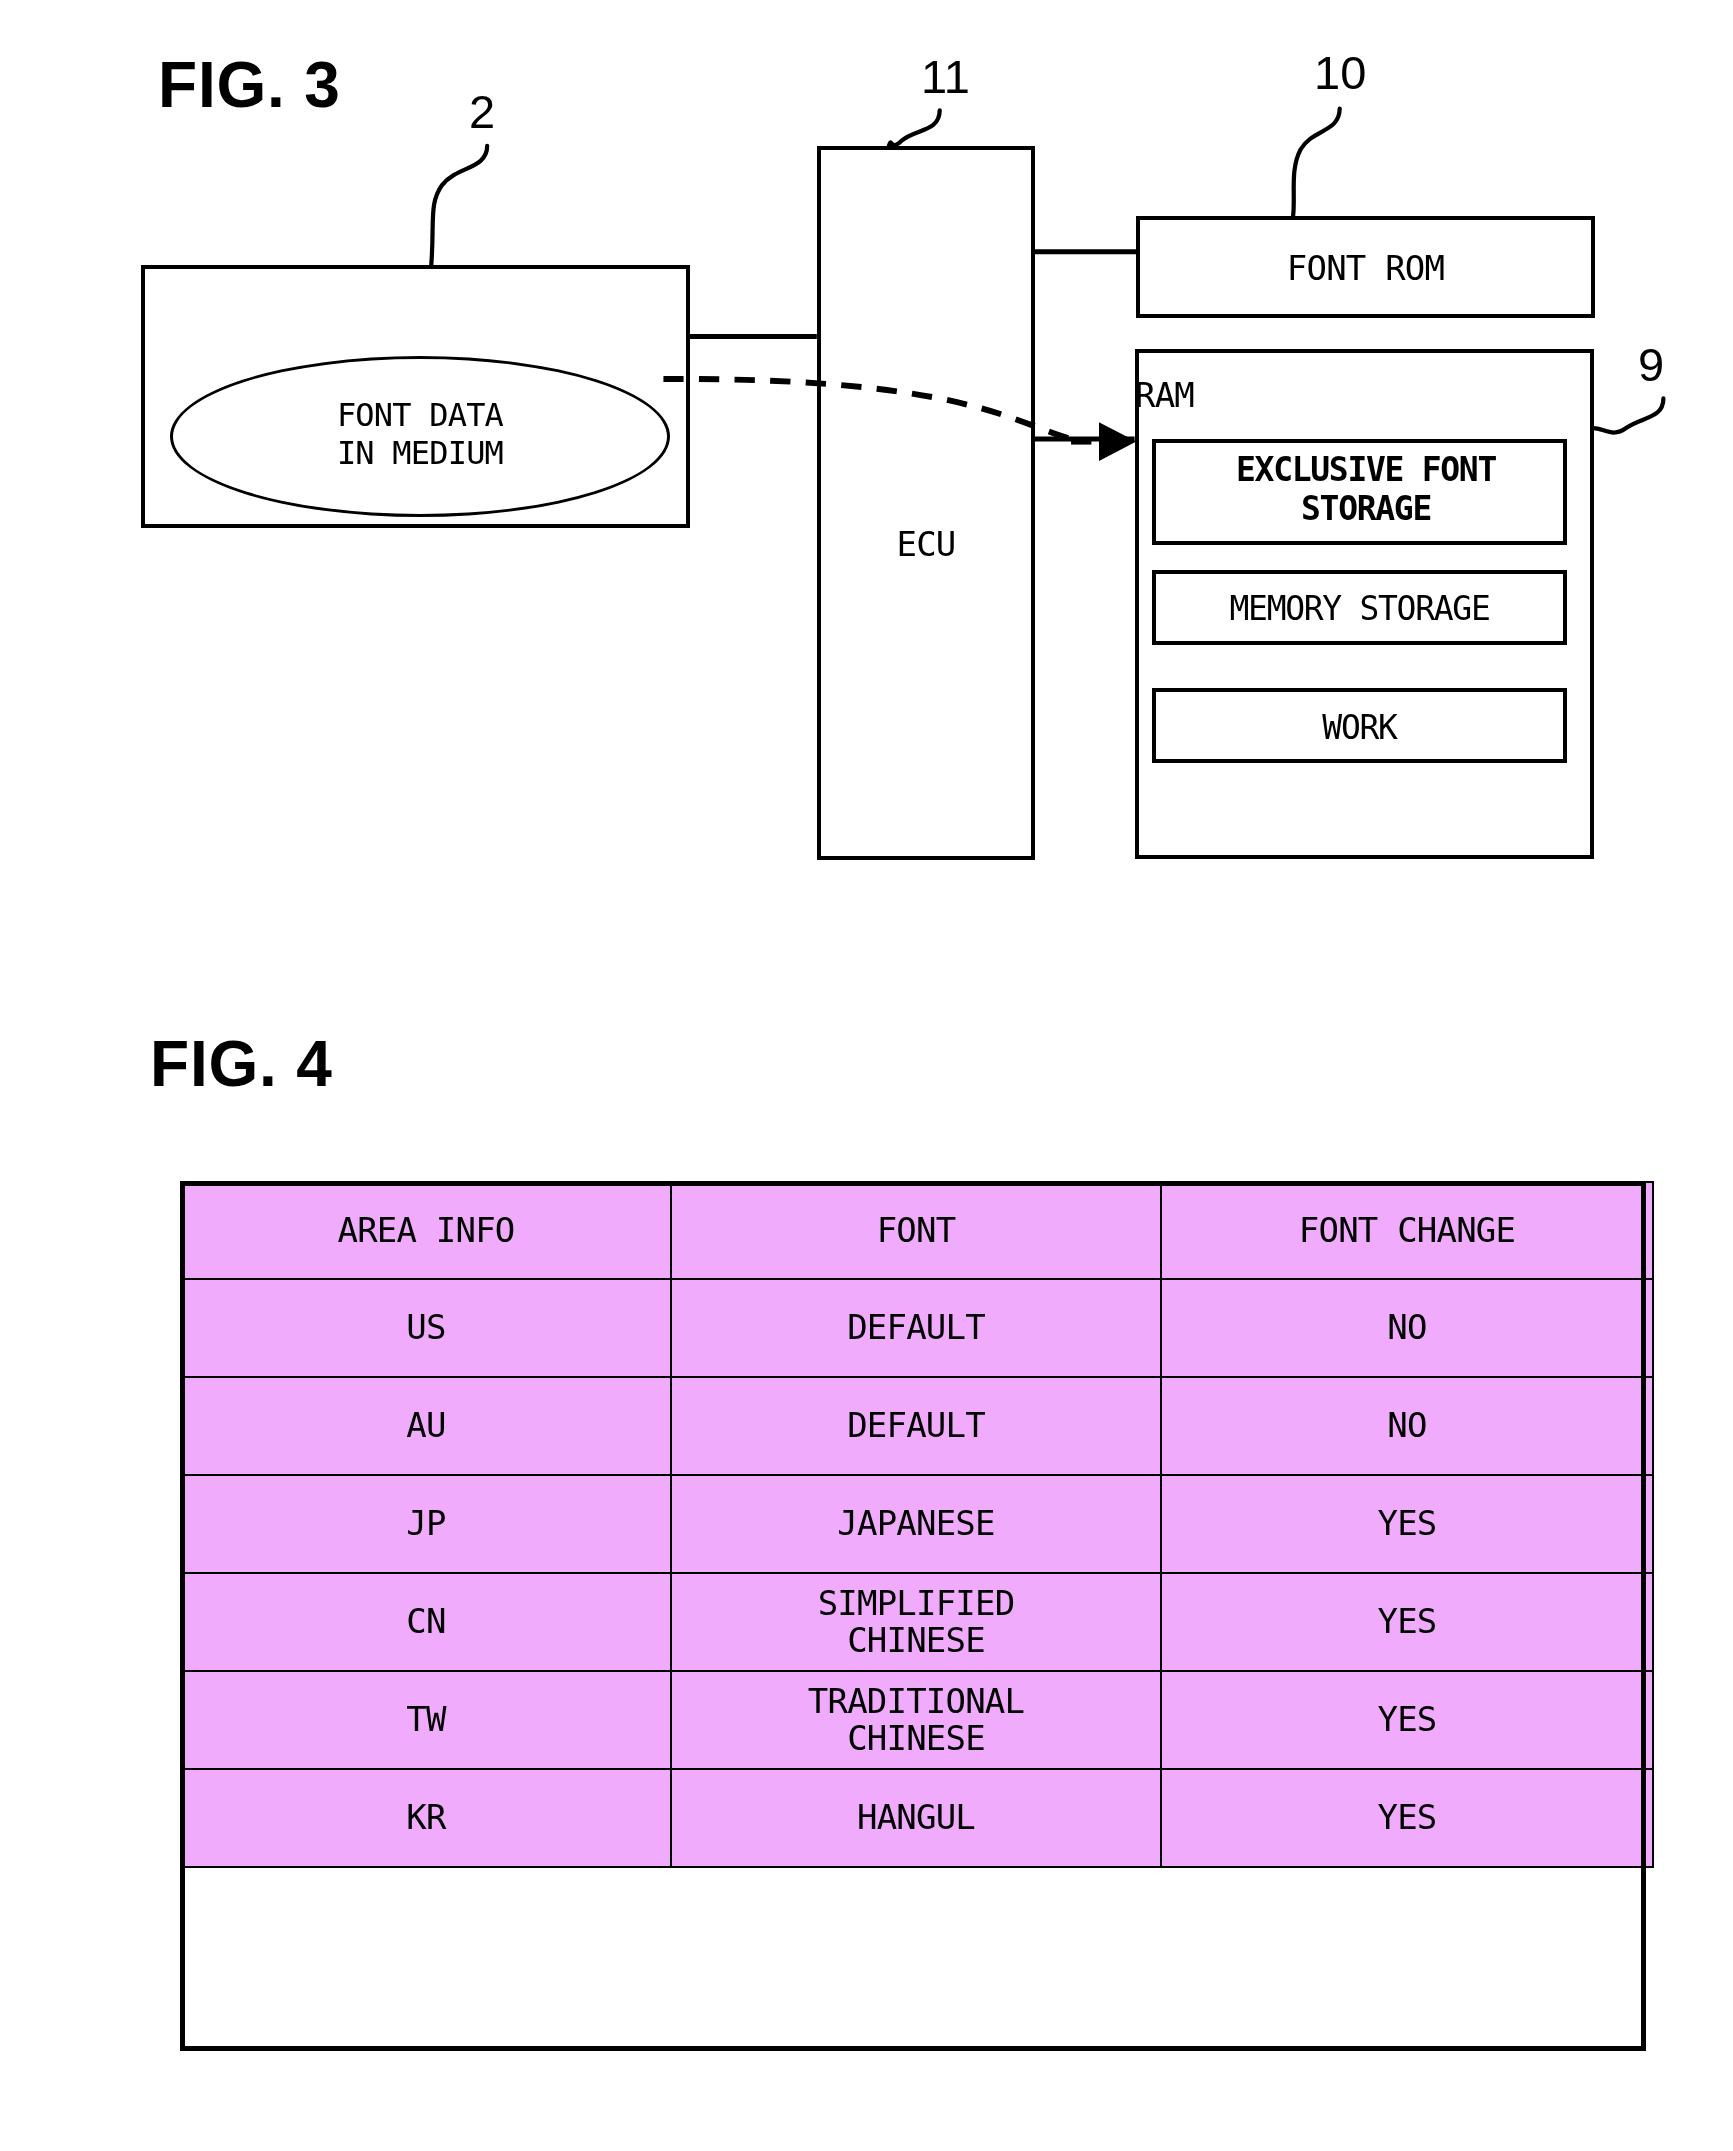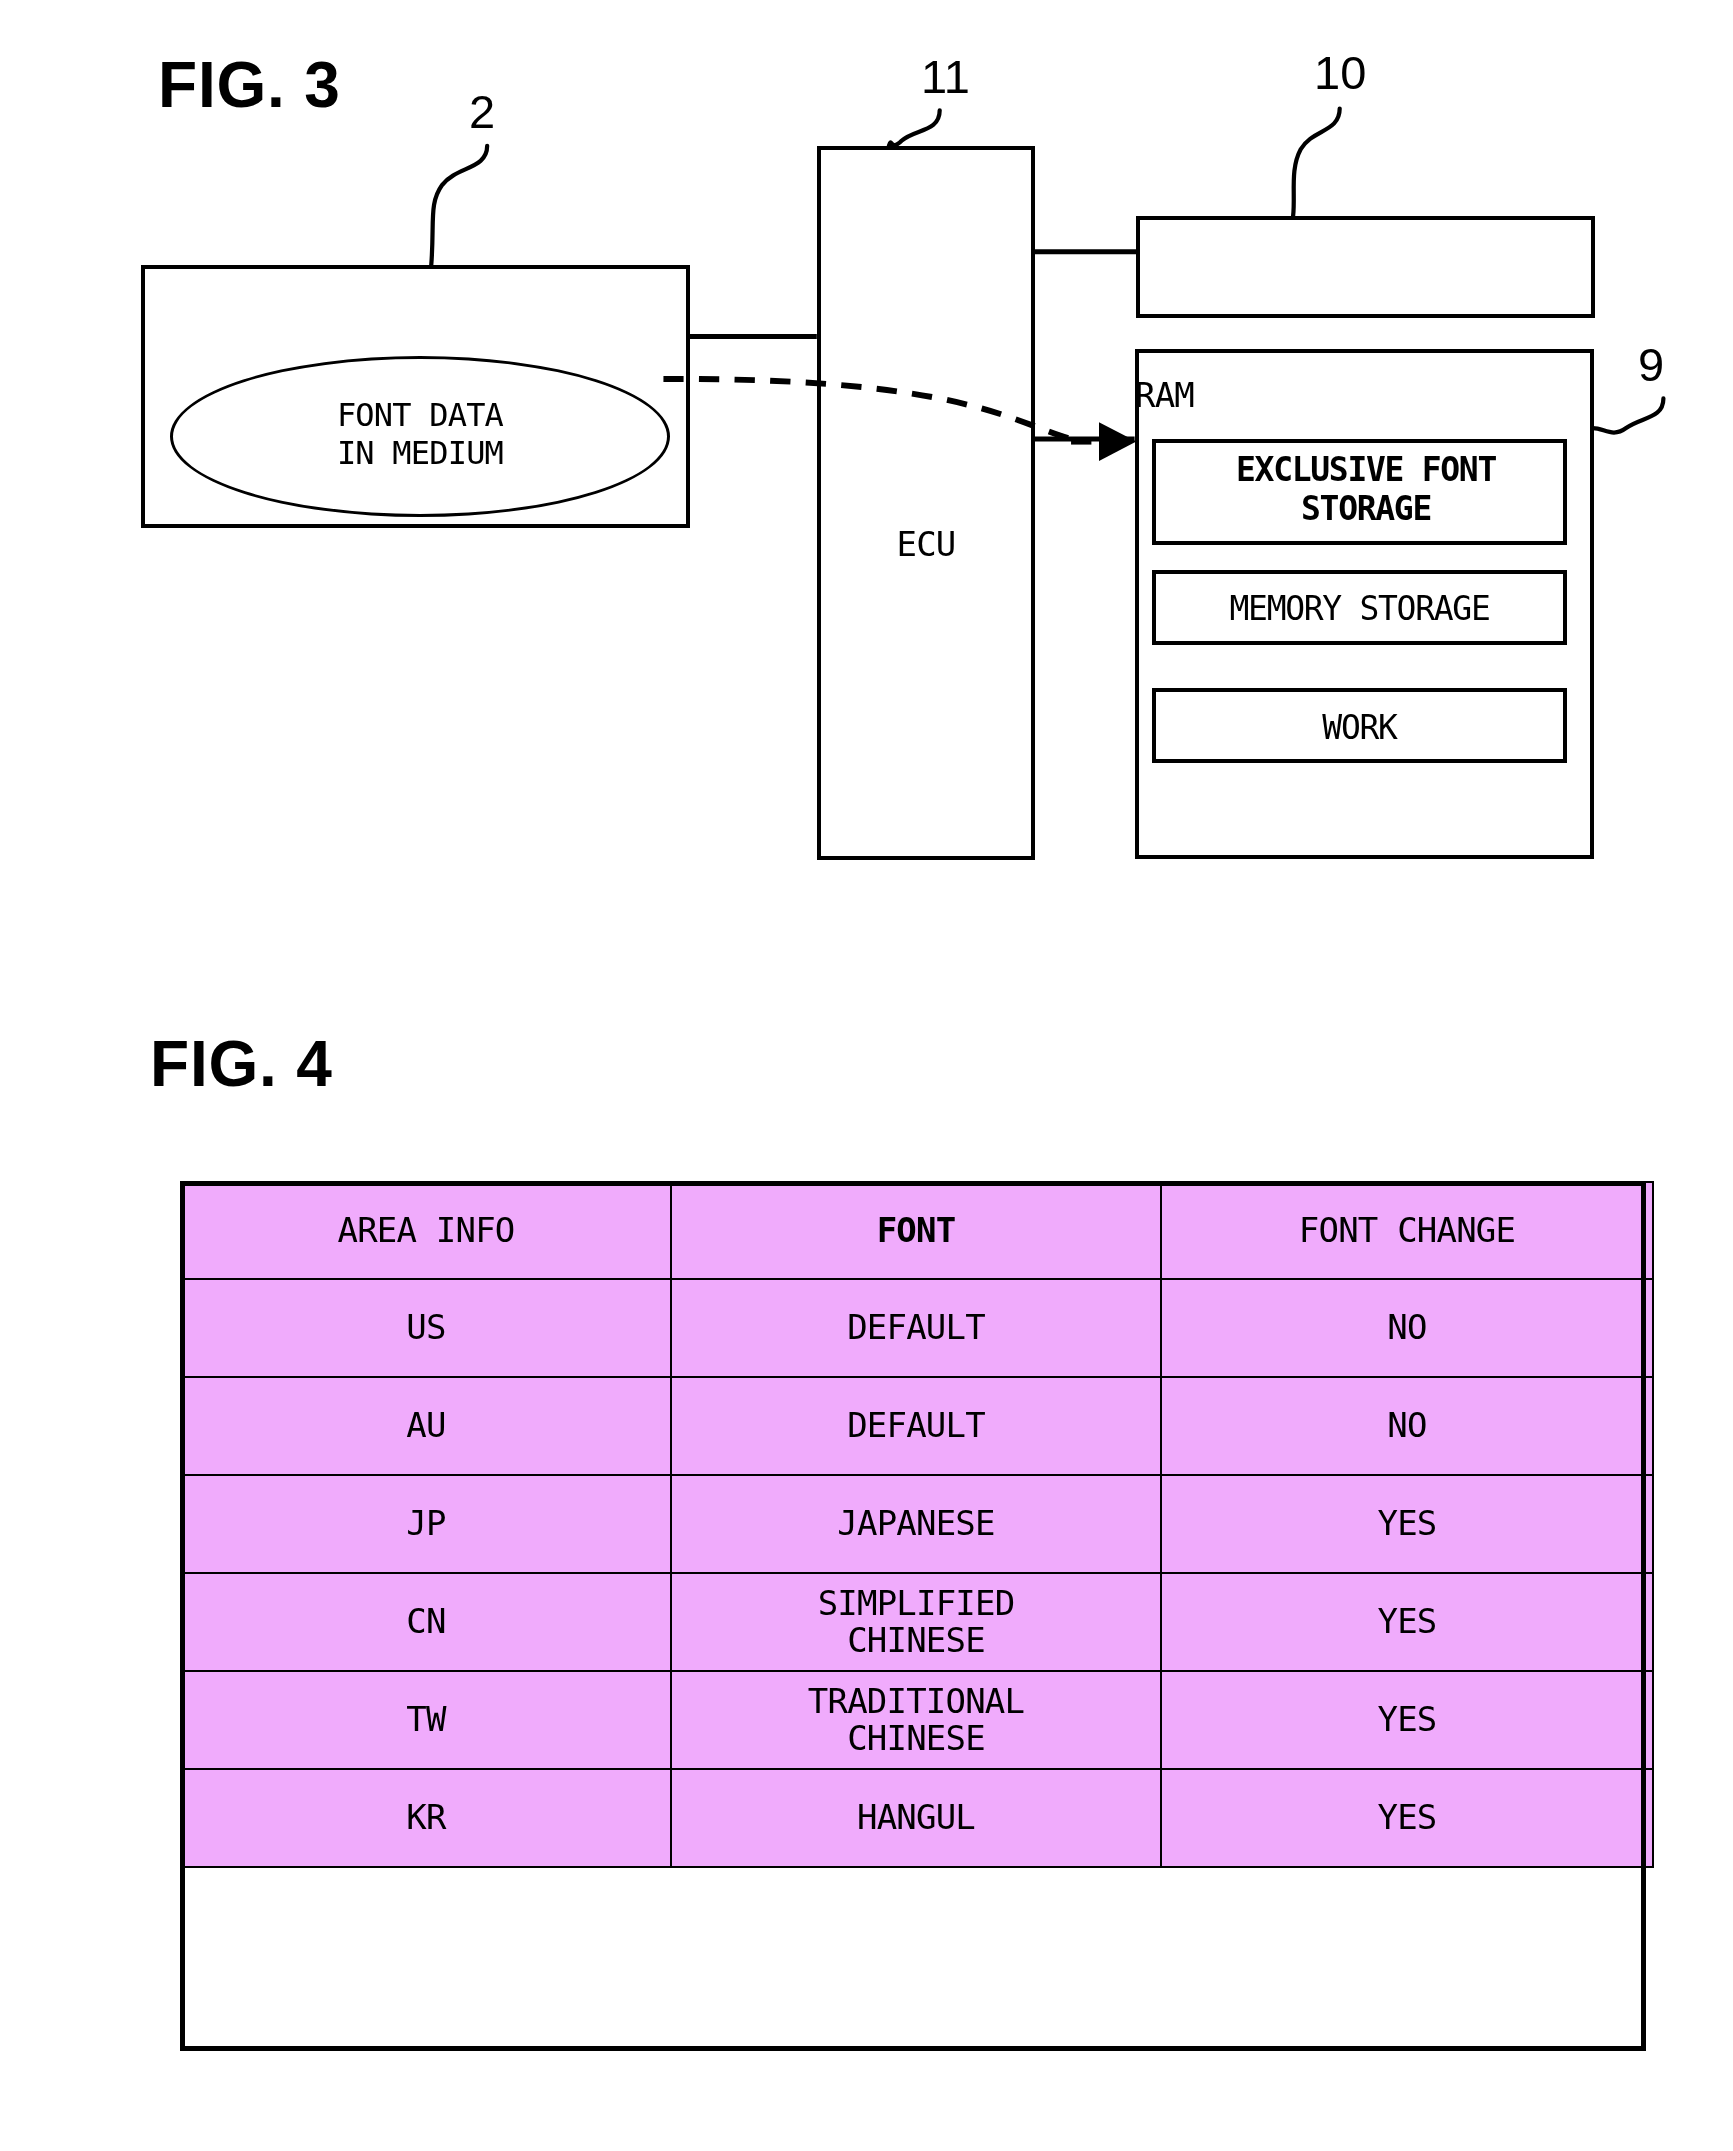--- a/index.html
+++ b/index.html
@@ -157,21 +157,21 @@
     font-size: 34px;
     font-weight: normal;
     letter-spacing: -0.8px;
     line-height: 1.1;
     padding: 0;
     white-space: pre-line;
   }
   #fig4-table thead th { height: 95px; }
   #fig4-table tbody td { height: 96px; }
   #fig4-table .col-area   { width: 488px; }
-  #fig4-table .col-font   { width: 488px; font-weight: bold; }
+  #fig4-table .col-font   { width: 488px; }
   #fig4-table .col-change { width: 490px; }
   
   #fig4-frame {
     position: absolute;
     left: 164px; top: 1181px;
     width: 1466px; height: 870px;
     border: 5.1px solid #000;
     box-sizing: border-box;
     pointer-events: none;
   }
@@ -187,20 +187,21 @@
   <div id="medium-ellipse"></div>
   <div id="medium-ellipse-label">FONT DATA
 IN MEDIUM</div>
   <div class="refnum" id="ref-2">2</div>
 
   <div class="box" id="ecu-box"></div>
   <div id="ecu-label">ECU</div>
   <div class="refnum" id="ref-11">11</div>
 
   <div class="box" id="fontrom-box"></div>
+  <div id="fontrom-label">FONT ROM</div>
   <div class="refnum" id="ref-10">10</div>
 
   <div class="box" id="ram-box"></div>
   <div id="ram-label">RAM</div>
 
   <div class="box-inner" id="ram-slot-0"></div>
   <div class="slot-text" id="ram-slot-0-text">EXCLUSIVE FONT
 STORAGE</div>
 
   <div class="box-inner" id="ram-slot-1"></div>

